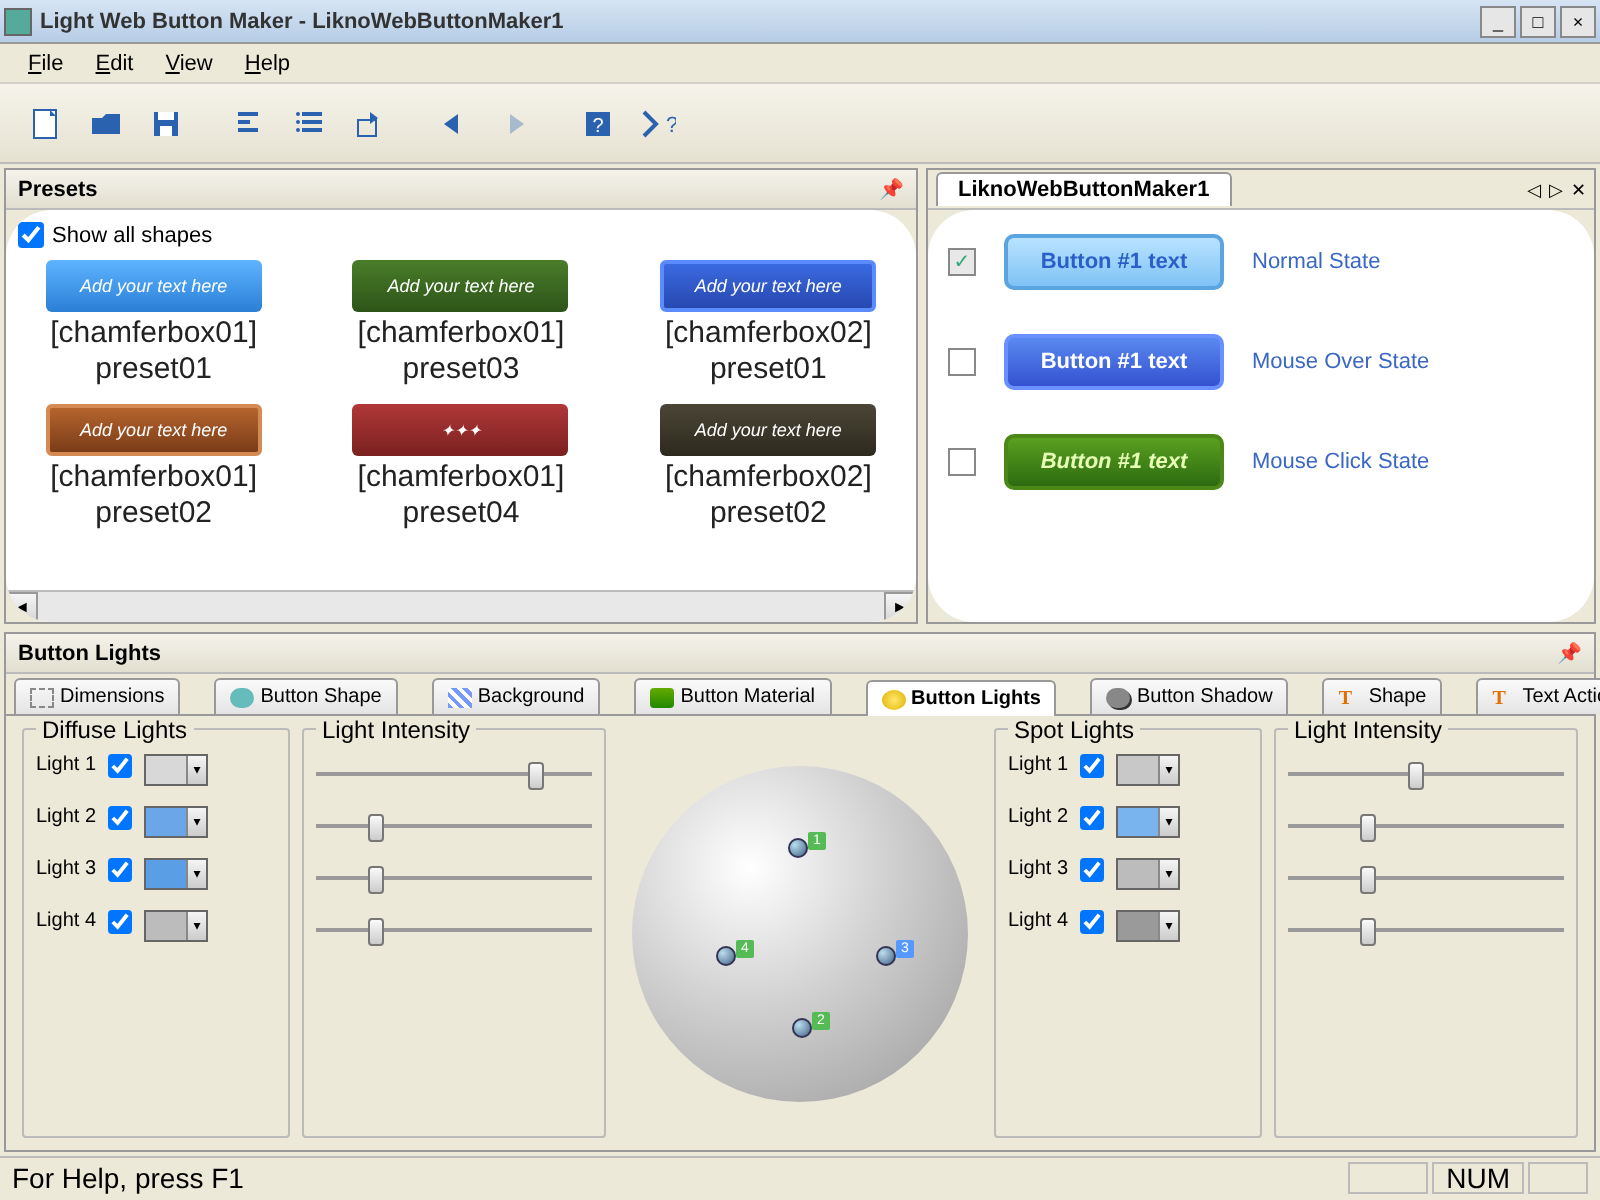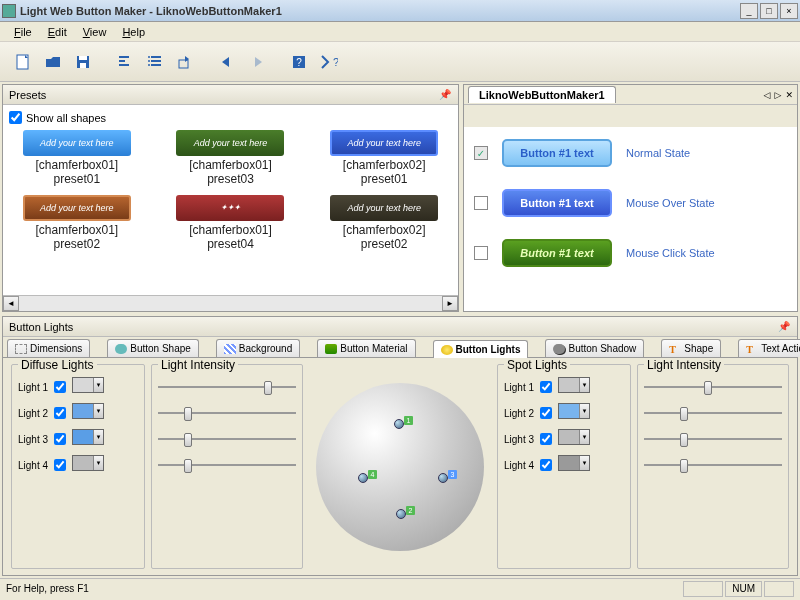--- a/index.html
+++ b/index.html
@@ -10,36 +10,36 @@
 .win-controls { display: flex; gap: 2px; }
 .win-btn { width: 18px; height: 16px; background: #e6e6e6; border: 1px solid #888; display: flex; align-items: center; justify-content: center; font-size: 9px; font-family: Arial; cursor: pointer; }
 .menubar { background: #ece9d8; height: 20px; display: flex; align-items: center; padding: 0 6px; border-bottom: 1px solid #d4d0c8; }
 .menu-item { padding: 2px 8px; cursor: pointer; }
 .menu-item span { text-decoration: underline; }
 .toolbar { background: linear-gradient(#f5f3ea, #e6e2d2); height: 40px; display: flex; align-items: center; padding: 0 10px; gap: 4px; border-bottom: 1px solid #bbb; }
 .tool-btn { width: 26px; height: 26px; display: flex; align-items: center; justify-content: center; border-radius: 3px; cursor: pointer; }
 .tool-sep { width: 8px; }
 .content { display: flex; height: 232px; }
 .panel { border: 1px solid #999; background: #ece9d8; display: flex; flex-direction: column; }
-.panel-header { background: linear-gradient(#f5f3ea, #e2dfd0); height: 20px; display: flex; align-items: center; padding: 0 6px; font-weight: normal; border-bottom: 1px solid #bbb; }
+.panel-header { background: linear-gradient(#f5f3ea, #e2dfd0); height: 20px; display: flex; align-items: center; padding: 0 6px; font-weight: bold; border-bottom: 1px solid #bbb; }
 .panel-header .pin { margin-left: auto; font-size: 10px; cursor: pointer; }
-.panel-body { flex: 1; background: #fff; padding: 6px; overflow: hidden; position: relative; }
+.panel-body { flex: 1; background: #fff; padding: 6px; overflow: hidden; position: relative; border-radius: 23px; }
 .presets-panel { flex: 1; margin: 2px; }
-.preview-panel { width: 335px; margin: 2px; gap: 22px; }
+.preview-panel { width: 335px; margin: 2px; }
 .preset-check { display: flex; align-items: center; gap: 4px; margin-bottom: 6px; }
 .preset-grid { display: grid; grid-template-columns: repeat(3, 1fr); gap: 8px 18px; }
 .preset-item { text-align: center; }
 .preset-thumb { width: 108px; height: 26px; border-radius: 3px; display: flex; align-items: center; justify-content: center; font-size: 9px; font-style: italic; color: #fff; margin: 0 auto 2px; }
 .thumb-blue { background: linear-gradient(#5eb4ff, #2a7fd6); }
 .thumb-green { background: linear-gradient(#4a7d2a, #2d5418); }
 .thumb-blue2 { background: linear-gradient(#3a6ae0, #2748b0); border: 2px solid #5b8cff; }
 .thumb-orange { background: linear-gradient(#b5642e, #7a3c18); border: 2px solid #d48a52; }
 .thumb-red { background: linear-gradient(#b13838, #7a2020); }
 .thumb-dark { background: linear-gradient(#4a4536, #2d2a1e); }
-.preset-label { font-size: 12px; color: #222; line-height: 1.2; }
+.preset-label { font-size: 15px; color: #222; line-height: 1.2; }
 .scrollbar-h { position: absolute; bottom: 0; left: 0; right: 0; height: 16px; background: #e8e8e8; border-top: 1px solid #bbb; display: flex; }
 .sb-btn { width: 16px; height: 15px; background: linear-gradient(#f5f5f5,#d8d8d8); border: 1px solid #999; display: flex; align-items: center; justify-content: center; font-size: 8px; cursor: pointer; }
 .sb-track { flex: 1; }
 .preview-tab-row { display: flex; align-items: center; background: #ece9d8; height: 20px; border-bottom: 1px solid #bbb; padding-right: 4px; }
 .preview-tab { padding: 2px 10px; background: #fff; border-top: 1px solid #999; border-left: 1px solid #999; border-right: 1px solid #999; border-radius: 3px 3px 0 0; font-weight: bold; margin-left: 4px; }
 .preview-nav { margin-left: auto; display: flex; gap: 4px; font-size: 9px; }
 .preview-nav span { cursor: pointer; }
 .states-area { padding: 12px 10px; display: flex; flex-direction: column; gap: 22px; }
 .state-row { display: flex; align-items: center; gap: 14px; }
 .state-check { width: 14px; height: 14px; border: 1px solid #888; background: #fff; display: flex; align-items: center; justify-content: center; font-size: 10px; color: #3a7; }
@@ -59,36 +59,36 @@
 .ti-bg { background: repeating-linear-gradient(45deg,#79f,#79f 2px,#fff 2px,#fff 4px); }
 .ti-mat { background: linear-gradient(#6a0,#280); border-radius: 2px; }
 .ti-light { background: radial-gradient(circle,#ffe96b,#e0b000); border-radius: 50%; }
 .ti-shadow { background: #888; border-radius: 5px; box-shadow: 1px 1px 0 #333; }
 .ti-text { color: #e07000; font-weight: bold; font-family: serif; }
 .ti-links { color: #2a7; font-size: 9px; }
 .lights-body { flex: 1; display: flex; background: #ece9d8; padding: 6px 8px; gap: 6px; }
 .light-group { border: 1px solid #bbb; border-radius: 2px; padding: 6px 6px 4px; position: relative; }
 .group-label { position: absolute; top: -7px; left: 6px; background: #ece9d8; padding: 0 3px; font-size: 12px; }
 .light-col { width: 120px; display: flex; flex-direction: column; gap: 10px; padding-top: 6px; }
-.light-row { display: flex; align-items: flex-end; gap: 6px; font-size: 10px; }
+.light-row { display: flex; align-items: flex-start; gap: 6px; font-size: 10px; }
 .light-row input[type=checkbox] { width: 12px; height: 12px; }
 .swatch-btn { width: 32px; height: 16px; border: 1px solid #666; display: flex; }
 .swatch { flex: 1; }
 .swatch-dd { width: 10px; background: linear-gradient(#f5f5f5,#ccc); border-left: 1px solid #888; display: flex; align-items: center; justify-content: center; font-size: 7px; }
 .intensity-col { width: 138px; display: flex; flex-direction: column; gap: 14px; padding-top: 10px; }
 .slider { height: 12px; position: relative; }
 .slider-track { position: absolute; top: 5px; left: 0; right: 0; height: 2px; background: #999; }
 .slider-thumb { position: absolute; top: 0; width: 8px; height: 14px; background: linear-gradient(#fafafa,#ccc); border: 1px solid #777; border-radius: 2px; }
 .sphere-col { flex: 1; display: flex; align-items: center; justify-content: center; }
 .sphere { width: 168px; height: 168px; border-radius: 50%; background: radial-gradient(circle at 35% 30%, #fff, #cfcfcf 45%, #999 100%); position: relative; }
 .marker { position: absolute; width: 16px; height: 16px; }
 .marker .ball { width: 10px; height: 10px; border-radius: 50%; background: radial-gradient(circle at 30% 30%,#bde,#468); border: 1px solid #335; }
 .marker .num { position: absolute; top: -3px; right: -3px; width: 9px; height: 9px; font-size: 7px; color: #fff; display: flex; align-items: center; justify-content: center; border-radius: 1px; }
 .n1 { background: #5b5; } .n2 { background: #5b5; } .n3 { background: #59f; } .n4 { background: #5b5; }
-.statusbar { height: 20px; background: #ece9d8; border-top: 1px solid #bbb; display: flex; align-items: center; padding: 0 6px; font-size: 10px; }
+.statusbar { height: 20px; background: #ece9d8; border-top: 1px solid #bbb; display: flex; align-items: center; padding: 0 6px; font-size: 14px; }
 .status-cell { border: 1px solid #bbb; padding: 1px 6px; margin-left: 2px; height: 16px; display: flex; align-items: center; }
 .spacer { flex: 1; }
 </style>
 </head>
 <body>
 
 <div class="titlebar">
   <div class="app-icon"></div>
   <div class="title">Light Web Button Maker - LiknoWebButtonMaker1</div>
   <div class="win-controls">

